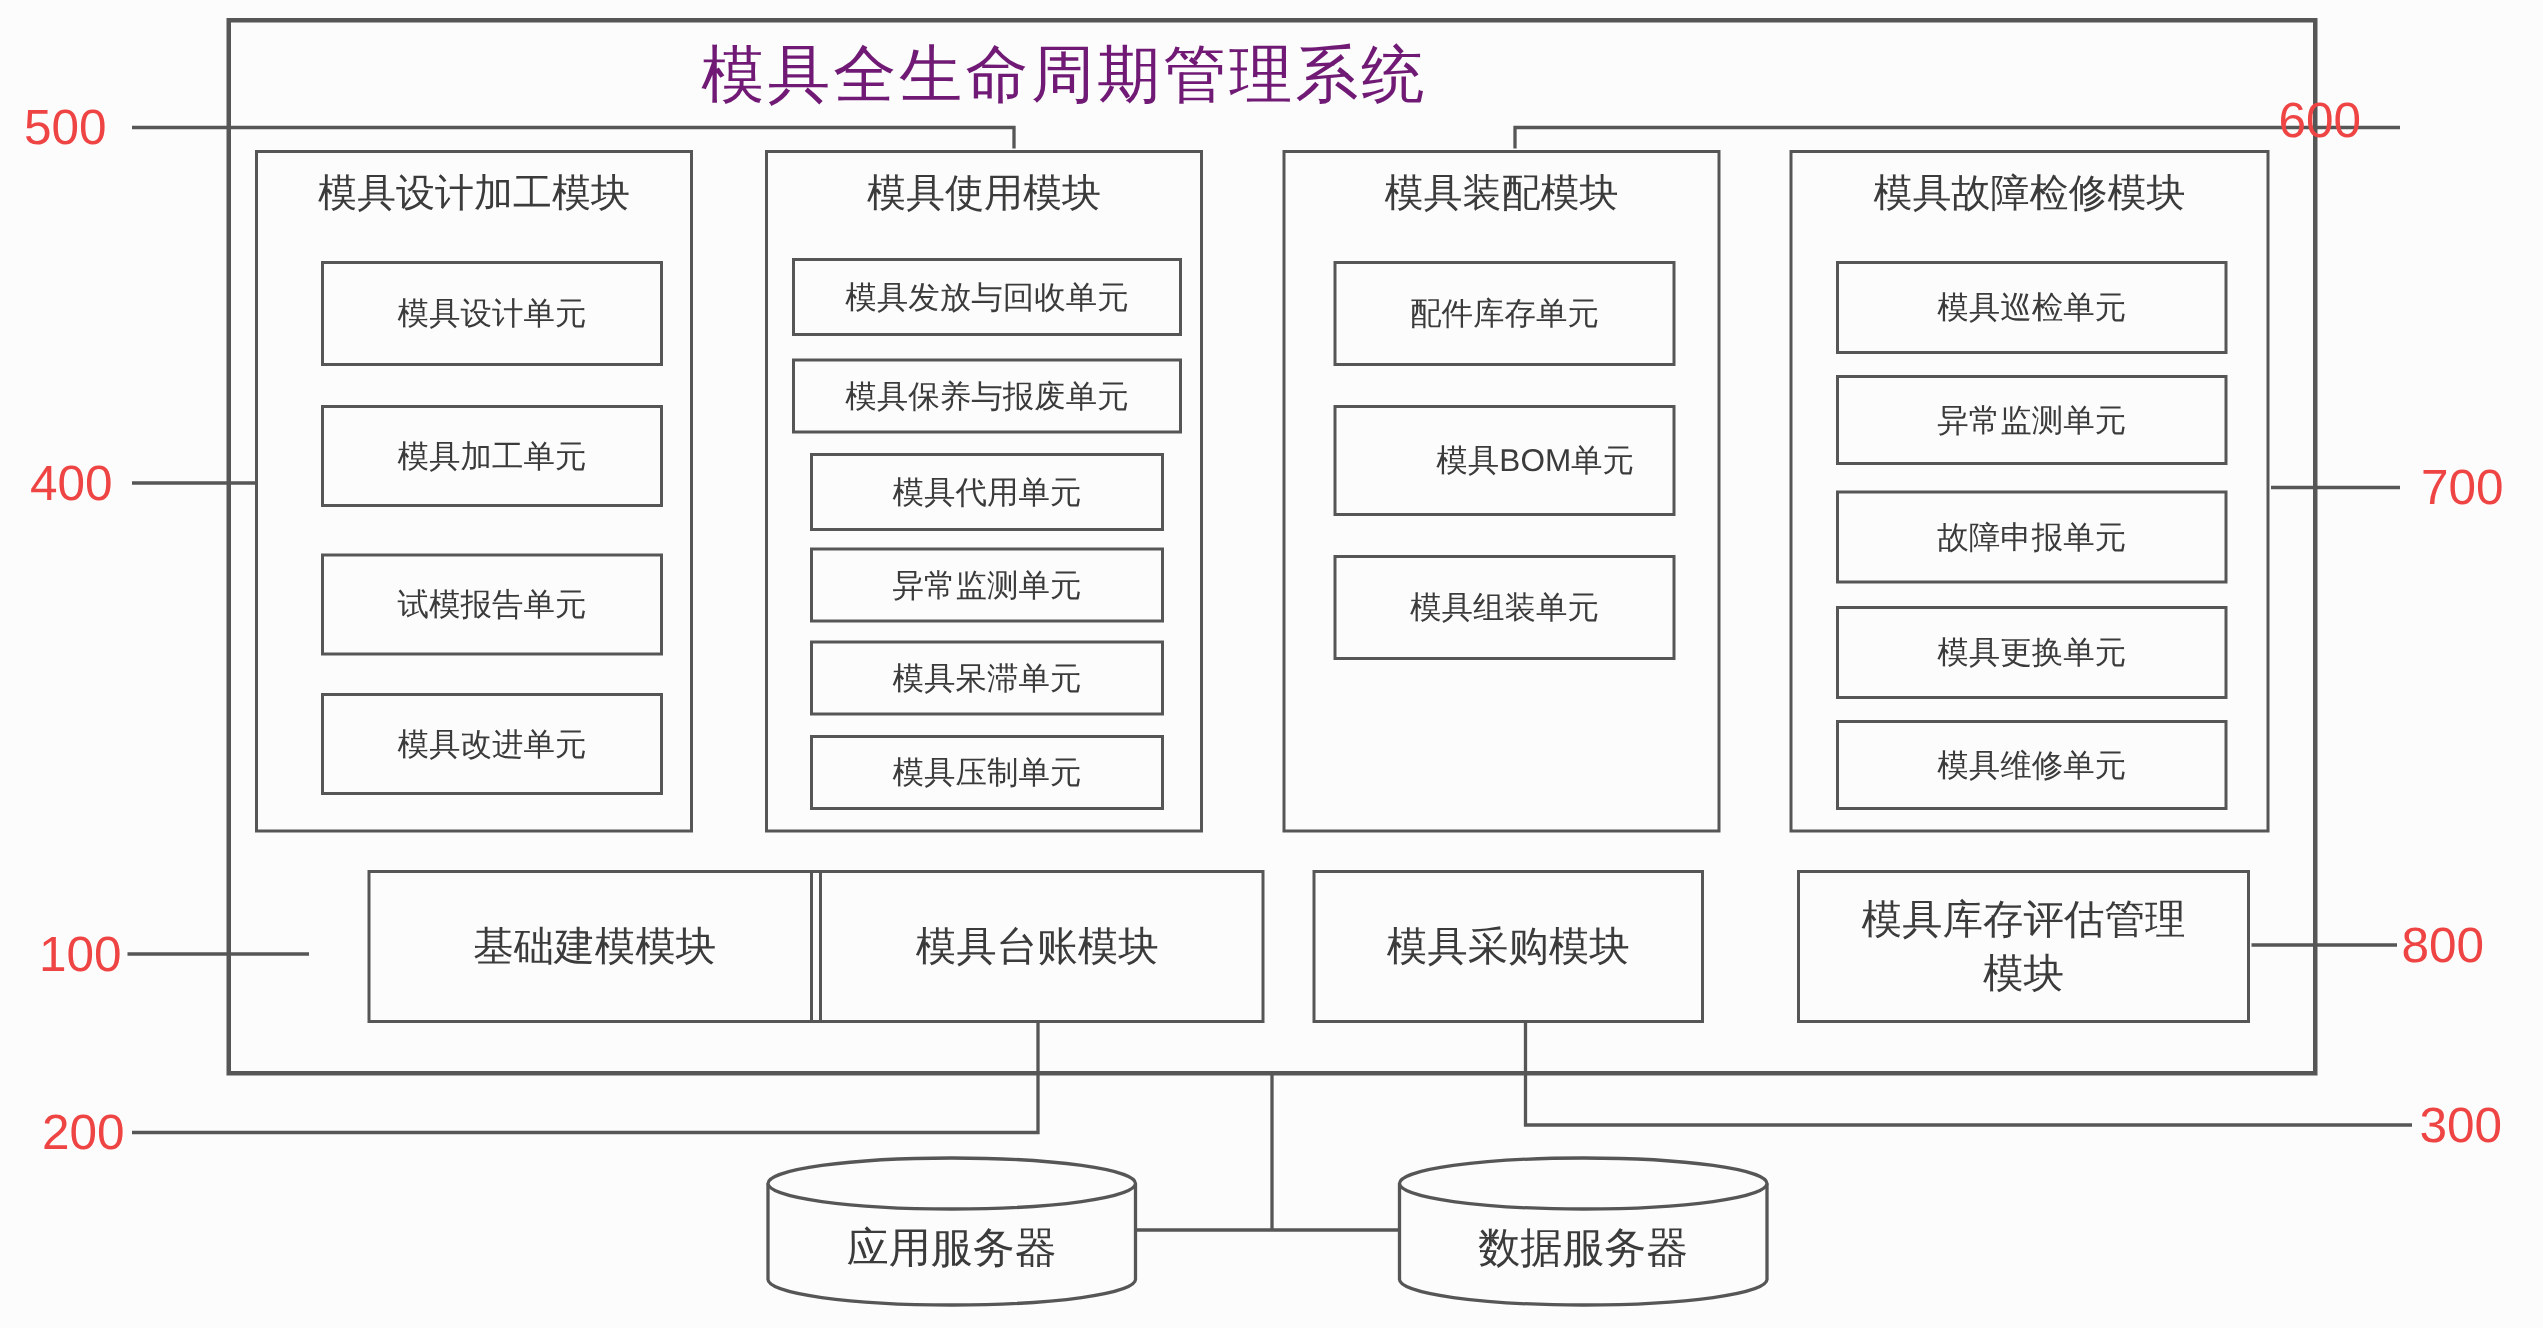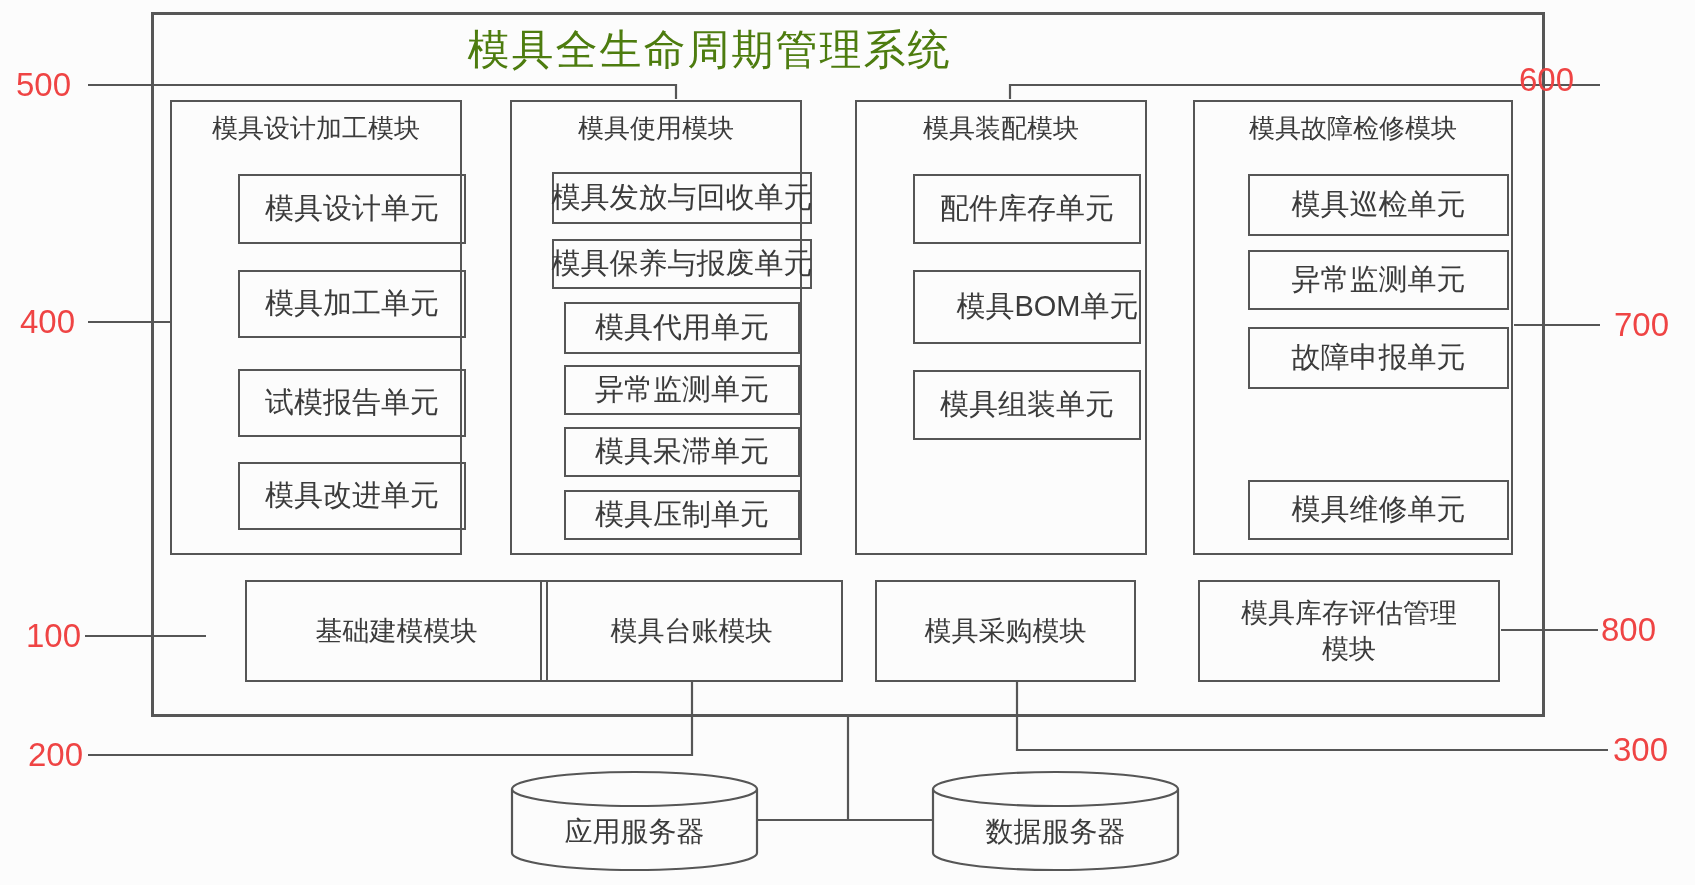--- a/index.html
+++ b/index.html
@@ -13,35 +13,35 @@
     font-family:"Liberation Sans","DejaVu Sans",sans-serif;color:var(--text);
     background:var(--bg);
   }
   svg.connectors{position:absolute;left:0;top:0;z-index:0;}
   .outer-box{
     position:absolute;left:151px;top:12px;width:1394px;height:705px;
     border:3px solid var(--line);box-sizing:border-box;background:transparent;z-index:1;
   }
   .title{
     position:absolute;left:151px;top:22px;width:1117px;height:56px;
-    text-align:center;font-size:42px;line-height:56px;color:#4d7c0f;
+    text-align:center;font-size:42px;line-height:56px;color:#701a75;
     letter-spacing:2px;z-index:2;
   }
   .col{
     position:absolute;top:100px;height:455px;border:2px solid var(--line);
     box-sizing:border-box;z-index:2;background:transparent;
   }
   .col-header{
     position:absolute;left:0;top:10px;width:100%;text-align:center;
     font-size:26px;line-height:32px;white-space:nowrap;
   }
   .unit{
     position:absolute;border:2px solid var(--line);box-sizing:border-box;
-    text-align:center;font-size:29px;display:flex;align-items:center;justify-content:center;
-    white-space:nowrap;background:transparent;margin-left:24px;
+    text-align:center;font-size:21px;display:flex;align-items:center;justify-content:center;
+    white-space:nowrap;background:transparent;
   }
   .bottom-module{
     position:absolute;top:580px;height:102px;border:2px solid var(--line);
     box-sizing:border-box;display:flex;align-items:center;justify-content:center;
     text-align:center;font-size:27px;line-height:36px;z-index:2;background:transparent;
   }
   .bottom-module .bm-text{max-width:232px;}
   .server-label{
     position:absolute;width:245px;top:812px;height:40px;text-align:center;
     font-size:28px;line-height:40px;z-index:3;
@@ -110,20 +110,21 @@
         <div class="col-header">模具装配模块</div>
         <div class="unit" style="left: 32px; top: 72px; width: 228px; height: 70px;">配件库存单元</div>
         <div class="unit" style="left: 32px; top: 168px; width: 228px; height: 74px; padding-left: 41px;">模具BOM单元</div>
         <div class="unit" style="left: 32px; top: 268px; width: 228px; height: 70px;">模具组装单元</div>
       </div>
       <div class="col" style="left: 1193px; width: 320px;">
         <div class="col-header">模具故障检修模块</div>
         <div class="unit" style="left: 29px; top: 72px; width: 261px; height: 62px;">模具巡检单元</div>
         <div class="unit" style="left: 29px; top: 148px; width: 261px; height: 60px;">异常监测单元</div>
         <div class="unit" style="left: 29px; top: 225px; width: 261px; height: 62px;">故障申报单元</div>
+        <div class="unit" style="left: 29px; top: 302px; width: 261px; height: 62px;">模具更换单元</div>
         <div class="unit" style="left: 29px; top: 378px; width: 261px; height: 60px;">模具维修单元</div>
       </div>
       <div class="bottom-module" style="left: 207px; width: 303px; margin-left: 38px;">
         <div class="bm-text">基础建模模块</div>
       </div>
       <div class="bottom-module" style="left: 540px; width: 303px;">
         <div class="bm-text">模具台账模块</div>
       </div>
       <div class="bottom-module" style="left: 875px; width: 261px;">
         <div class="bm-text">模具采购模块</div>

